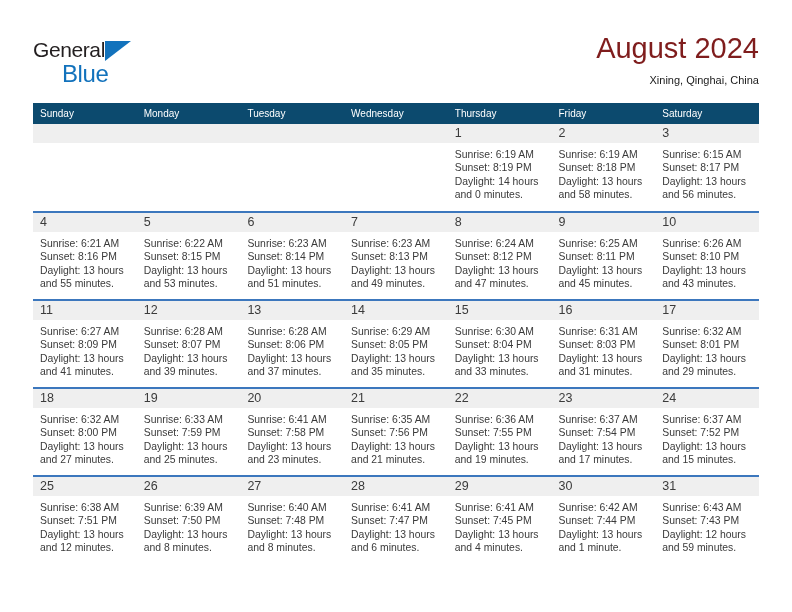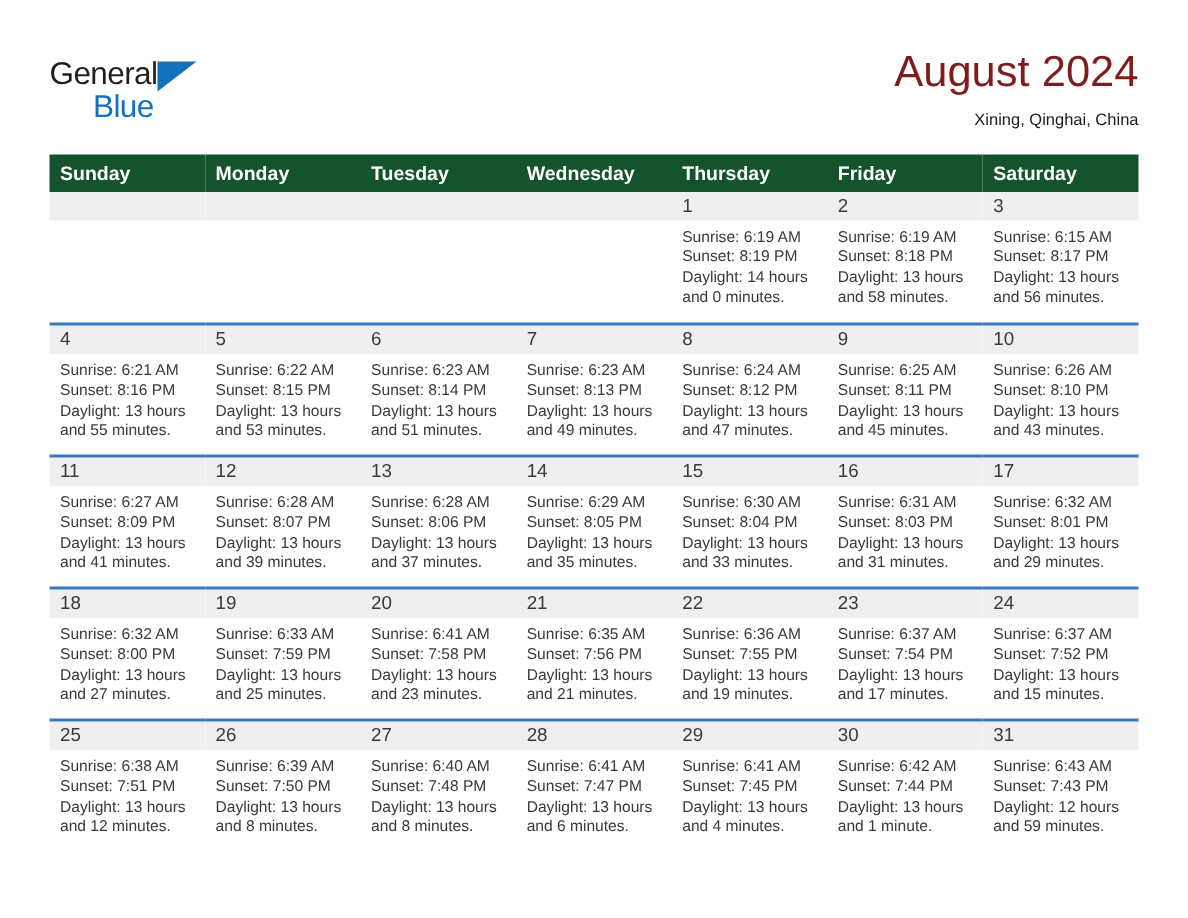--- a/index.html
+++ b/index.html
@@ -53,21 +53,21 @@
     top: 5px;
     width: 0;
     height: 0;
     border-left: 26px solid #1272bc;
     border-bottom: 20px solid transparent;
   }
   .logo-blue {
     position: absolute;
     left: 29px;
     top: 24px;
-    font-size: 21px;
+    font-size: 24px;
     letter-spacing: -0.4px;
     color: #1272bc;
     font-family: "Liberation Sans", sans-serif;
   }
   .title-block {
     text-align: right;
     padding-top: 0px;
   }
   .month-title {
     font-size: 29px;
@@ -86,24 +86,24 @@
   
   .calendar {
     position: absolute;
     left: 33px;
     top: 103px;
     width: 726px;
     border-collapse: collapse;
     table-layout: fixed;
   }
   .calendar th {
-    background: #14532d;
+    background: #0c4a6e;
     color: #ffffff;
-    font-size: 13px;
-    font-weight: bold;
+    font-size: 10px;
+    font-weight: normal;
     text-align: left;
     padding: 5px 0 5px 7px;
     height: 19px;
     box-sizing: border-box;
   }
   .calendar td {
     vertical-align: top;
     padding: 0;
     border-top: 2px solid #3c77bd;
     background: #ffffff;

